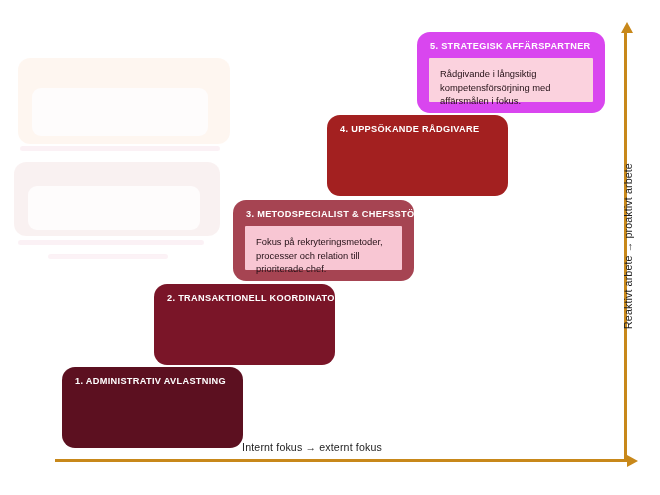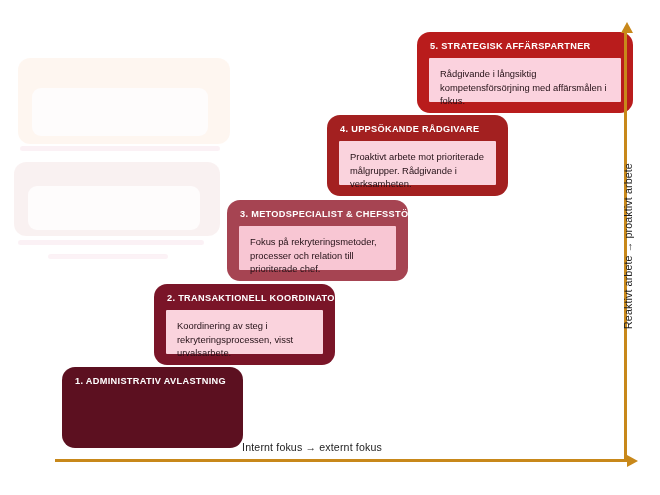--- a/index.html
+++ b/index.html
@@ -59,23 +59,23 @@
     margin:0;
     font-size:9.4px;
     line-height:1.45;
     color:#231016;
     font-family:"Liberation Sans","DejaVu Sans",sans-serif;
   }
 
   
   #step1{left:62px;  top:367px; width:181px; height:81px; background:#5c1020;}
   #step2{left:154px; top:284px; width:181px; height:81px; background:#7a1528;}
-  #step3{left:227px; top:200px; width:181px; height:81px; background:#a64452;}
+  #step3{left:233px; top:200px; width:181px; height:81px; background:#a64452;}
   #step4{left:327px; top:115px; width:181px; height:81px; background:#a32020;}
-  #step5{left:417px; top:32px;  width:216px; height:81px; background:#b91c1c;}
+  #step5{left:417px; top:32px;  width:188px; height:81px; background:#d946ef;}
 
   #step3 .step-card{background:#f8c6d3;}
   #step5 .step-card{background:#fbd2de;}
 
   
   .axis-line{position:absolute;background:#c8881a;}
   #x-axis-line{left:55px;bottom:33px;width:576px;height:3px;}
   #y-axis-line{right:33px;top:32px;width:3px;height:430px;}
 
   .arrow-head{position:absolute;width:0;height:0;}
@@ -129,37 +129,31 @@
     <div class="gline" style="left:0px;top:182px;width:186px;"></div>
     <div class="gline" style="left:30px;top:196px;width:120px;"></div>
   </div>
 
   <div class="step" id="step1">
     <div class="step-title">1. ADMINISTRATIV AVLASTNING</div>
   </div>
 
   <div class="step" id="step2">
     <div class="step-title">2. TRANSAKTIONELL KOORDINATOR</div>
-    <div class="step-card">
-      <p>Koordinering av steg i rekryteringsprocessen, visst urvalsarbete.</p>
-    </div>
   </div>
 
   <div class="step" id="step3">
     <div class="step-title">3. METODSPECIALIST &amp; CHEFSSTÖD</div>
     <div class="step-card">
       <p>Fokus på rekryteringsmetoder, processer och relation till prioriterade chef.</p>
     </div>
   </div>
 
   <div class="step" id="step4">
     <div class="step-title">4. UPPSÖKANDE RÅDGIVARE</div>
-    <div class="step-card">
-      <p>Proaktivt arbete mot prioriterade målgrupper. Rådgivande i verksamheten.</p>
-    </div>
   </div>
 
   <div class="step" id="step5">
     <div class="step-title">5. STRATEGISK AFFÄRSPARTNER</div>
     <div class="step-card">
       <p>Rådgivande i långsiktig kompetensförsörjning med affärsmålen i fokus.</p>
     </div>
   </div>
 
   <div class="axis-line" id="x-axis-line"></div>

